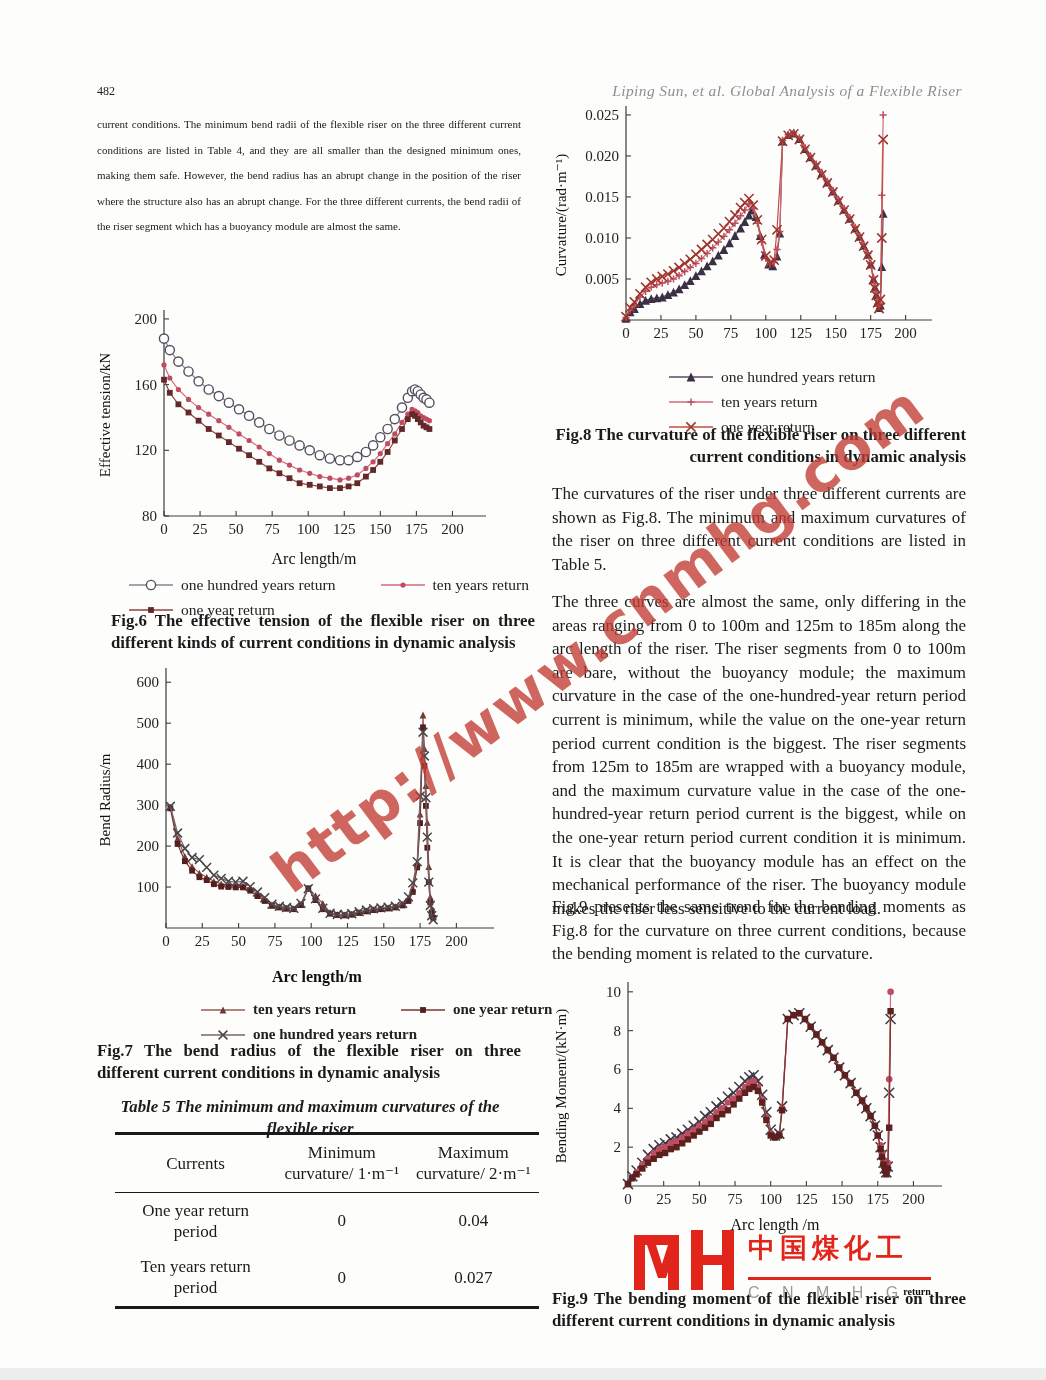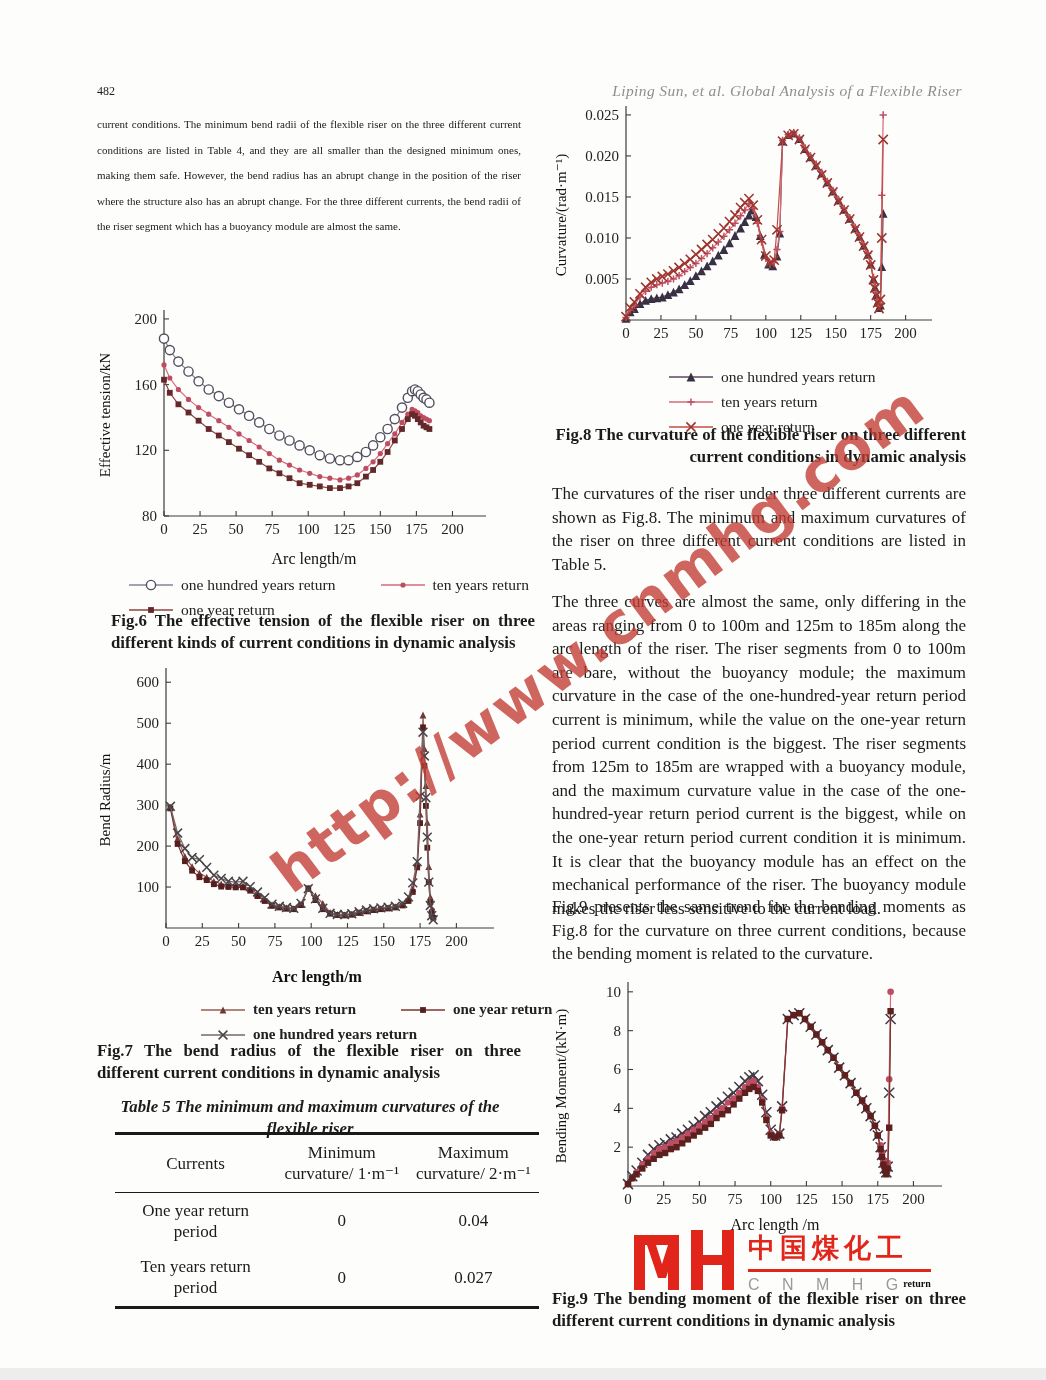--- a/index.html
+++ b/index.html
@@ -27,21 +27,21 @@
   table.t5 th,table.t5 td{font-weight:normal;text-align:center;vertical-align:middle;
     white-space:pre-line;line-height:1.25;padding:7px 4px;}
   .watermark{
     z-index:6;pointer-events:none;color:#c23b33;opacity:0.78;
     font-family:"DejaVu Sans",sans-serif;font-weight:bold;font-size:58px;letter-spacing:2px;
     transform:rotate(-37deg);transform-origin:0 0;white-space:nowrap;line-height:1;
   }
   .logo{display:flex;align-items:flex-start;gap:12px;z-index:4;}
   .logo-text{display:flex;flex-direction:column;}
   .logo-cn{color:#e1251b;font-size:27px;font-weight:bold;letter-spacing:5px;
-    font-family:"DejaVu Sans",sans-serif;border-bottom:3px solid #e1251b;padding-bottom:3px;}
+    font-family:"DejaVu Sans",sans-serif;border-bottom:3px solid #e1251b;padding-bottom:11px;}
   .logo-latin-row{display:flex;align-items:flex-start;margin-top:4px;}
   .logo-latin{color:#9a9a9a;font-size:16px;letter-spacing:9px;font-family:"Liberation Sans","DejaVu Sans",sans-serif;}
   .logo-return{color:#111;font-weight:bold;font-size:10px;margin-left:-4px;margin-top:2px;}
   .bottom-strip{left:0;top:1368px;width:1046px;height:12px;background:#ededee;}
   .chart-host{line-height:0;}
 </style>
 </head>
 <body>
 
 <div class="abs page-number" style="left:97px;top:84px;">482</div>

